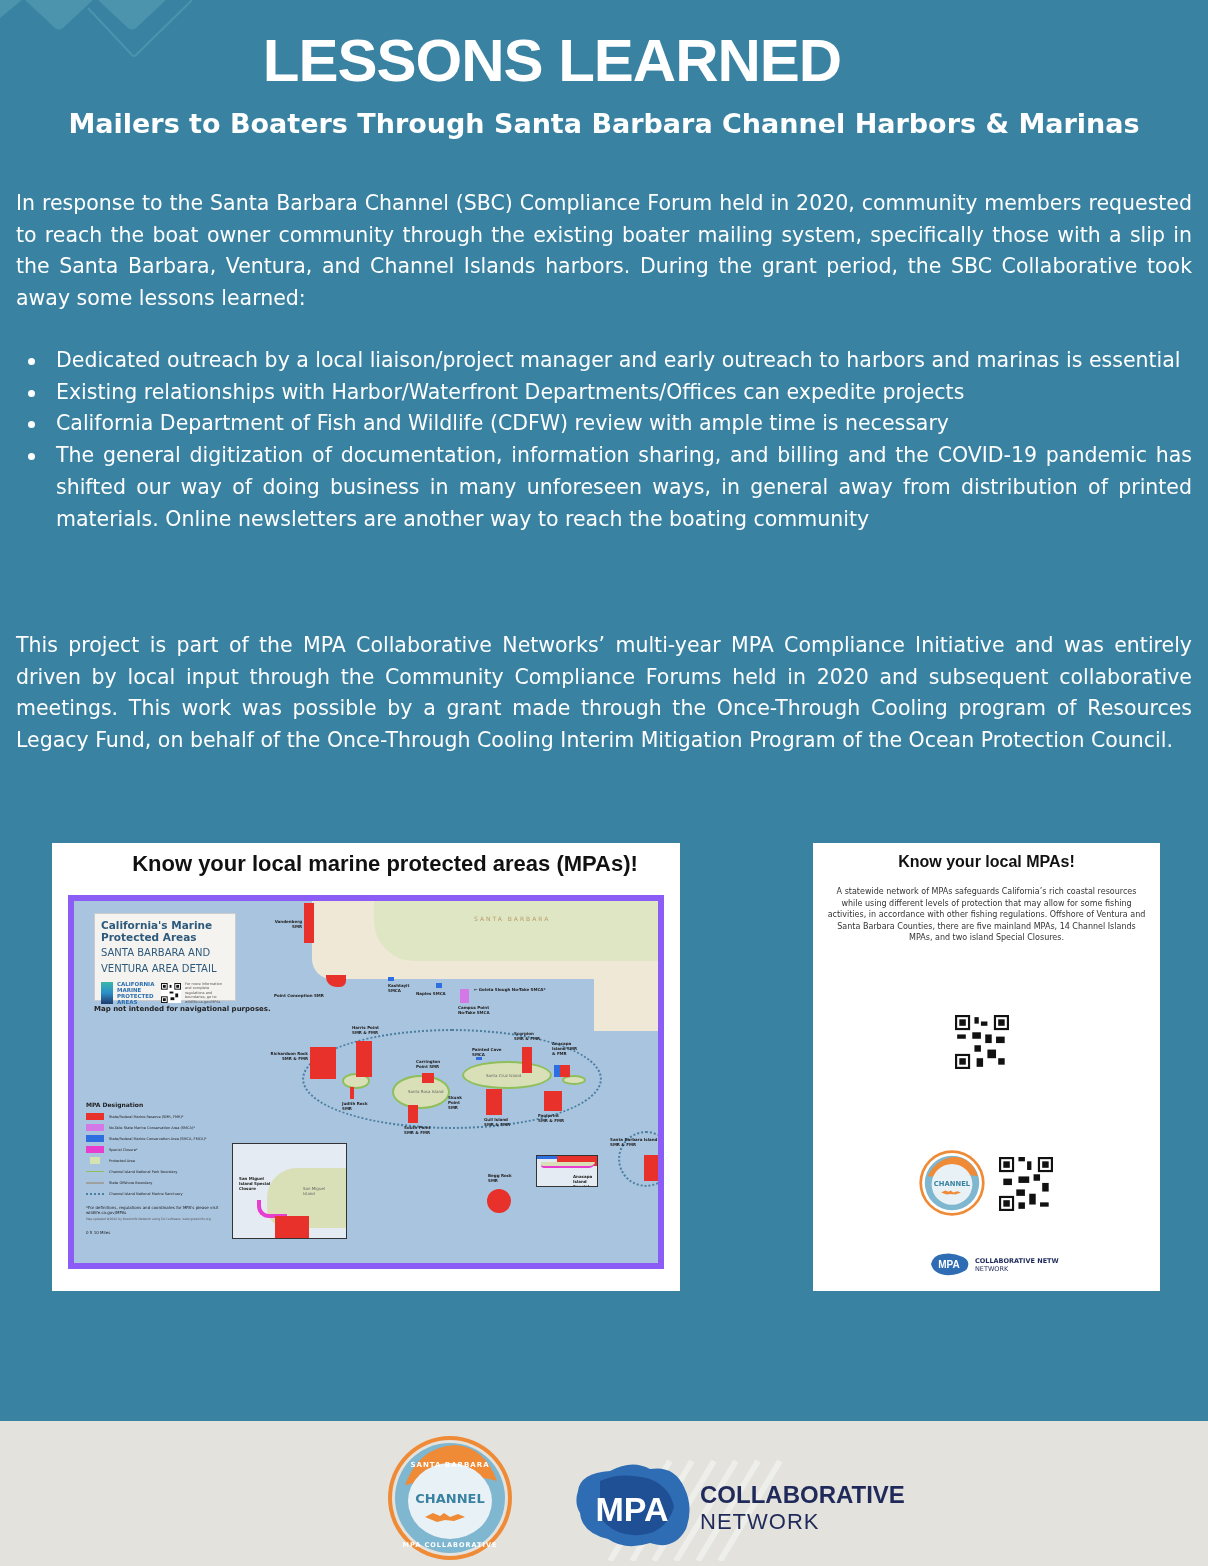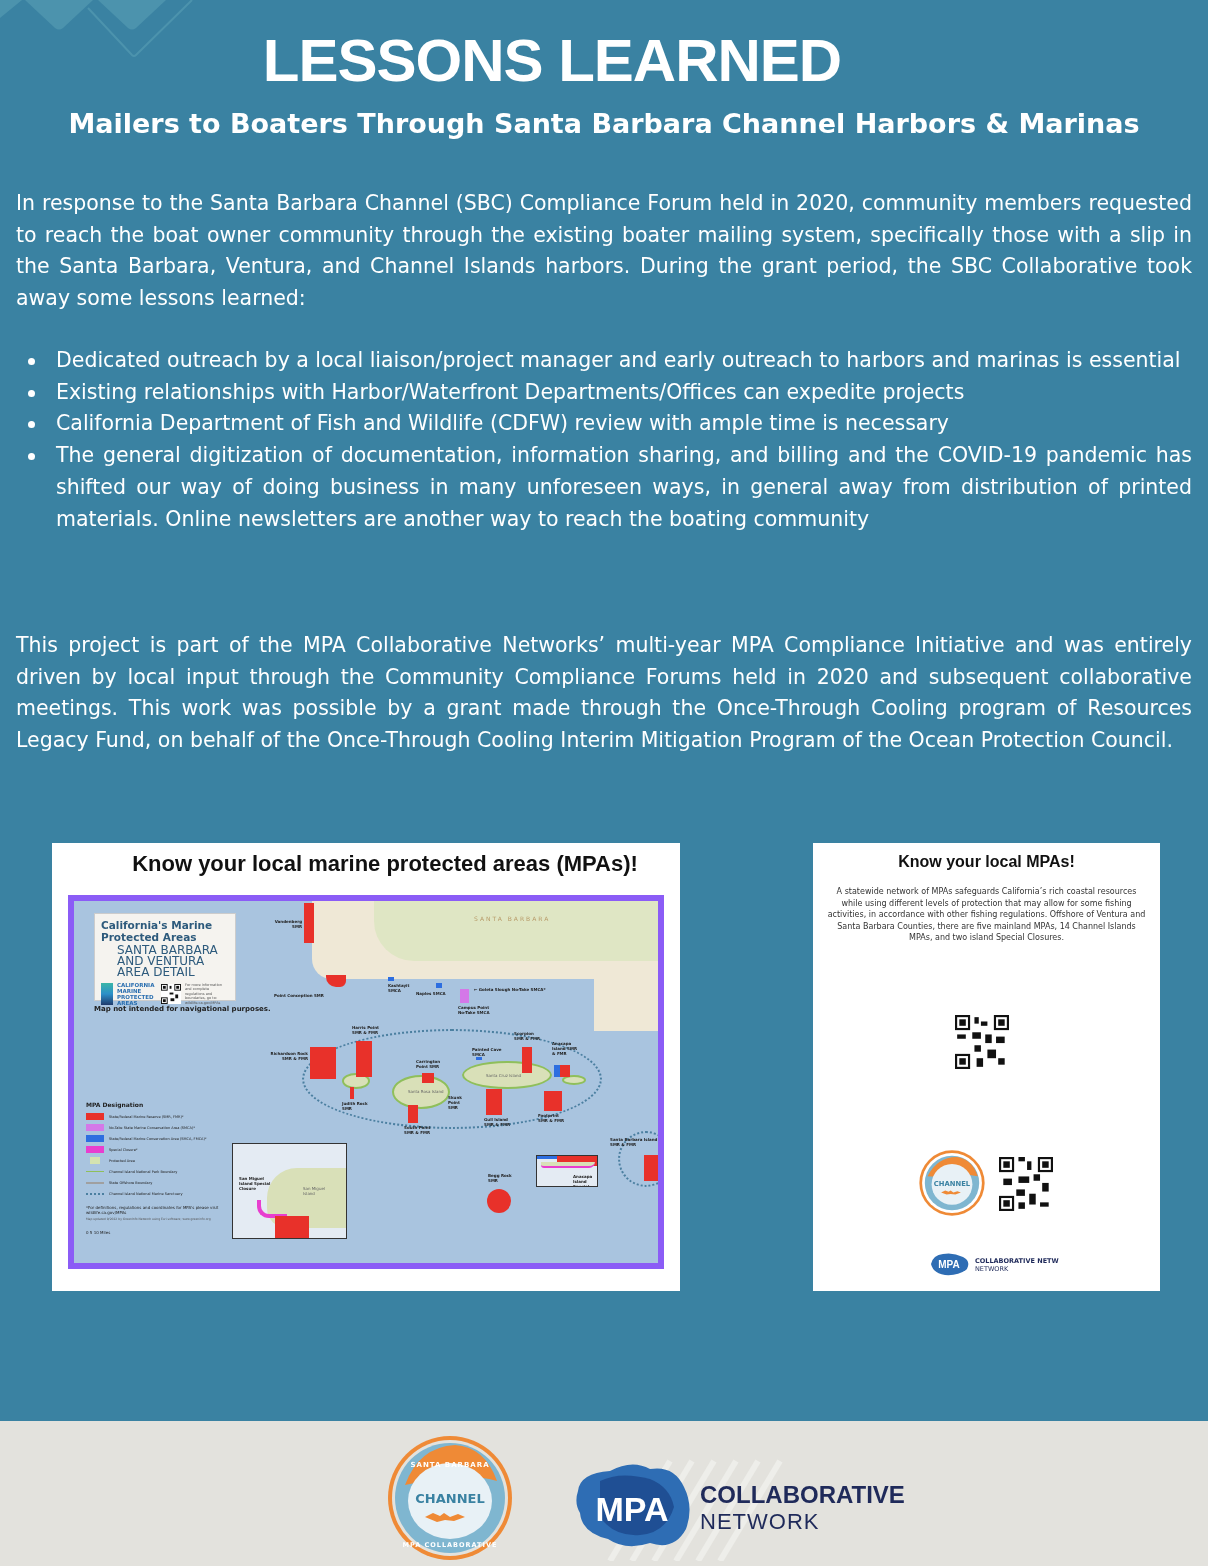--- a/index.html
+++ b/index.html
@@ -12,21 +12,21 @@
   .intro { position: absolute; top: 188px; left: 16px; width: 1176px; font-size: 20.5px; line-height: 31.7px; text-align: justify; }
   .bullets { position: absolute; top: 345px; left: 16px; width: 1176px; list-style: none; font-size: 20.5px; line-height: 31.7px; }
   .bullets li { position: relative; padding-left: 40px; text-align: justify; }
   .bullets li .dot { position: absolute; left: 12px; top: 13px; width: 7px; height: 7px; border-radius: 50%; background: #fff; }
   .closing { position: absolute; top: 630px; left: 16px; width: 1176px; font-size: 20.5px; line-height: 31.7px; text-align: justify; }
   .flyer-map { position: absolute; left: 52px; top: 843px; width: 628px; height: 448px; background: #fff; }
   .flyer-map .fm-title { position: absolute; top: 8px; left: 0; width: 100%; text-align: center; font-family: "Liberation Sans", sans-serif; font-weight: bold; font-size: 22px; color: #111; padding-left: 38px; }
   .flyer-map .map-area { position: absolute; left: 16px; top: 52px; width: 596px; height: 374px; background: #a9c4df; border: 6px solid #8b5cf6; overflow: hidden; }
   .legend-box { position: absolute; left: 20px; top: 12px; width: 142px; height: 88px; background: #f5f3ef; border: 1px solid #ccc; padding: 5px 6px; color: #2d5a7c; }
   .legend-box .lb-t1 { font-weight: bold; font-size: 10.5px; line-height: 12px; }
-  .legend-box .lb-t2 { font-size: 12px; line-height: 11px; margin-top: 2px; margin-left: 16px; }
+  .legend-box .lb-t2 { font-size: 10px; line-height: 16px; margin-top: 2px; }
   .legend-box .lb-logo { display: flex; align-items: center; margin-top: 4px; gap: 4px; }
   .legend-box .lb-logo .bars { width: 12px; height: 22px; background: linear-gradient(#3ab6a8, #2b8fc9 50%, #1f3a6b); }
   .legend-box .lb-logo .txt { font-size: 5.5px; font-weight: bold; color: #2b6fb0; line-height: 6px; }
   .legend-box .lb-qr { width: 20px; height: 20px; }
   .legend-box .lb-small { font-size: 3.5px; color: #555; width: 40px; line-height: 4.5px; }
   .nav-note { position: absolute; left: 20px; top: 104px; font-size: 7px; font-weight: bold; color: #222; }
   .land { position: absolute; background: #efe8d6; }
   .green { position: absolute; background: #dfe6c4; }
   .mpa { position: absolute; background: #e8312a; }
   .mpa-blue { position: absolute; background: #2d6ee0; }

